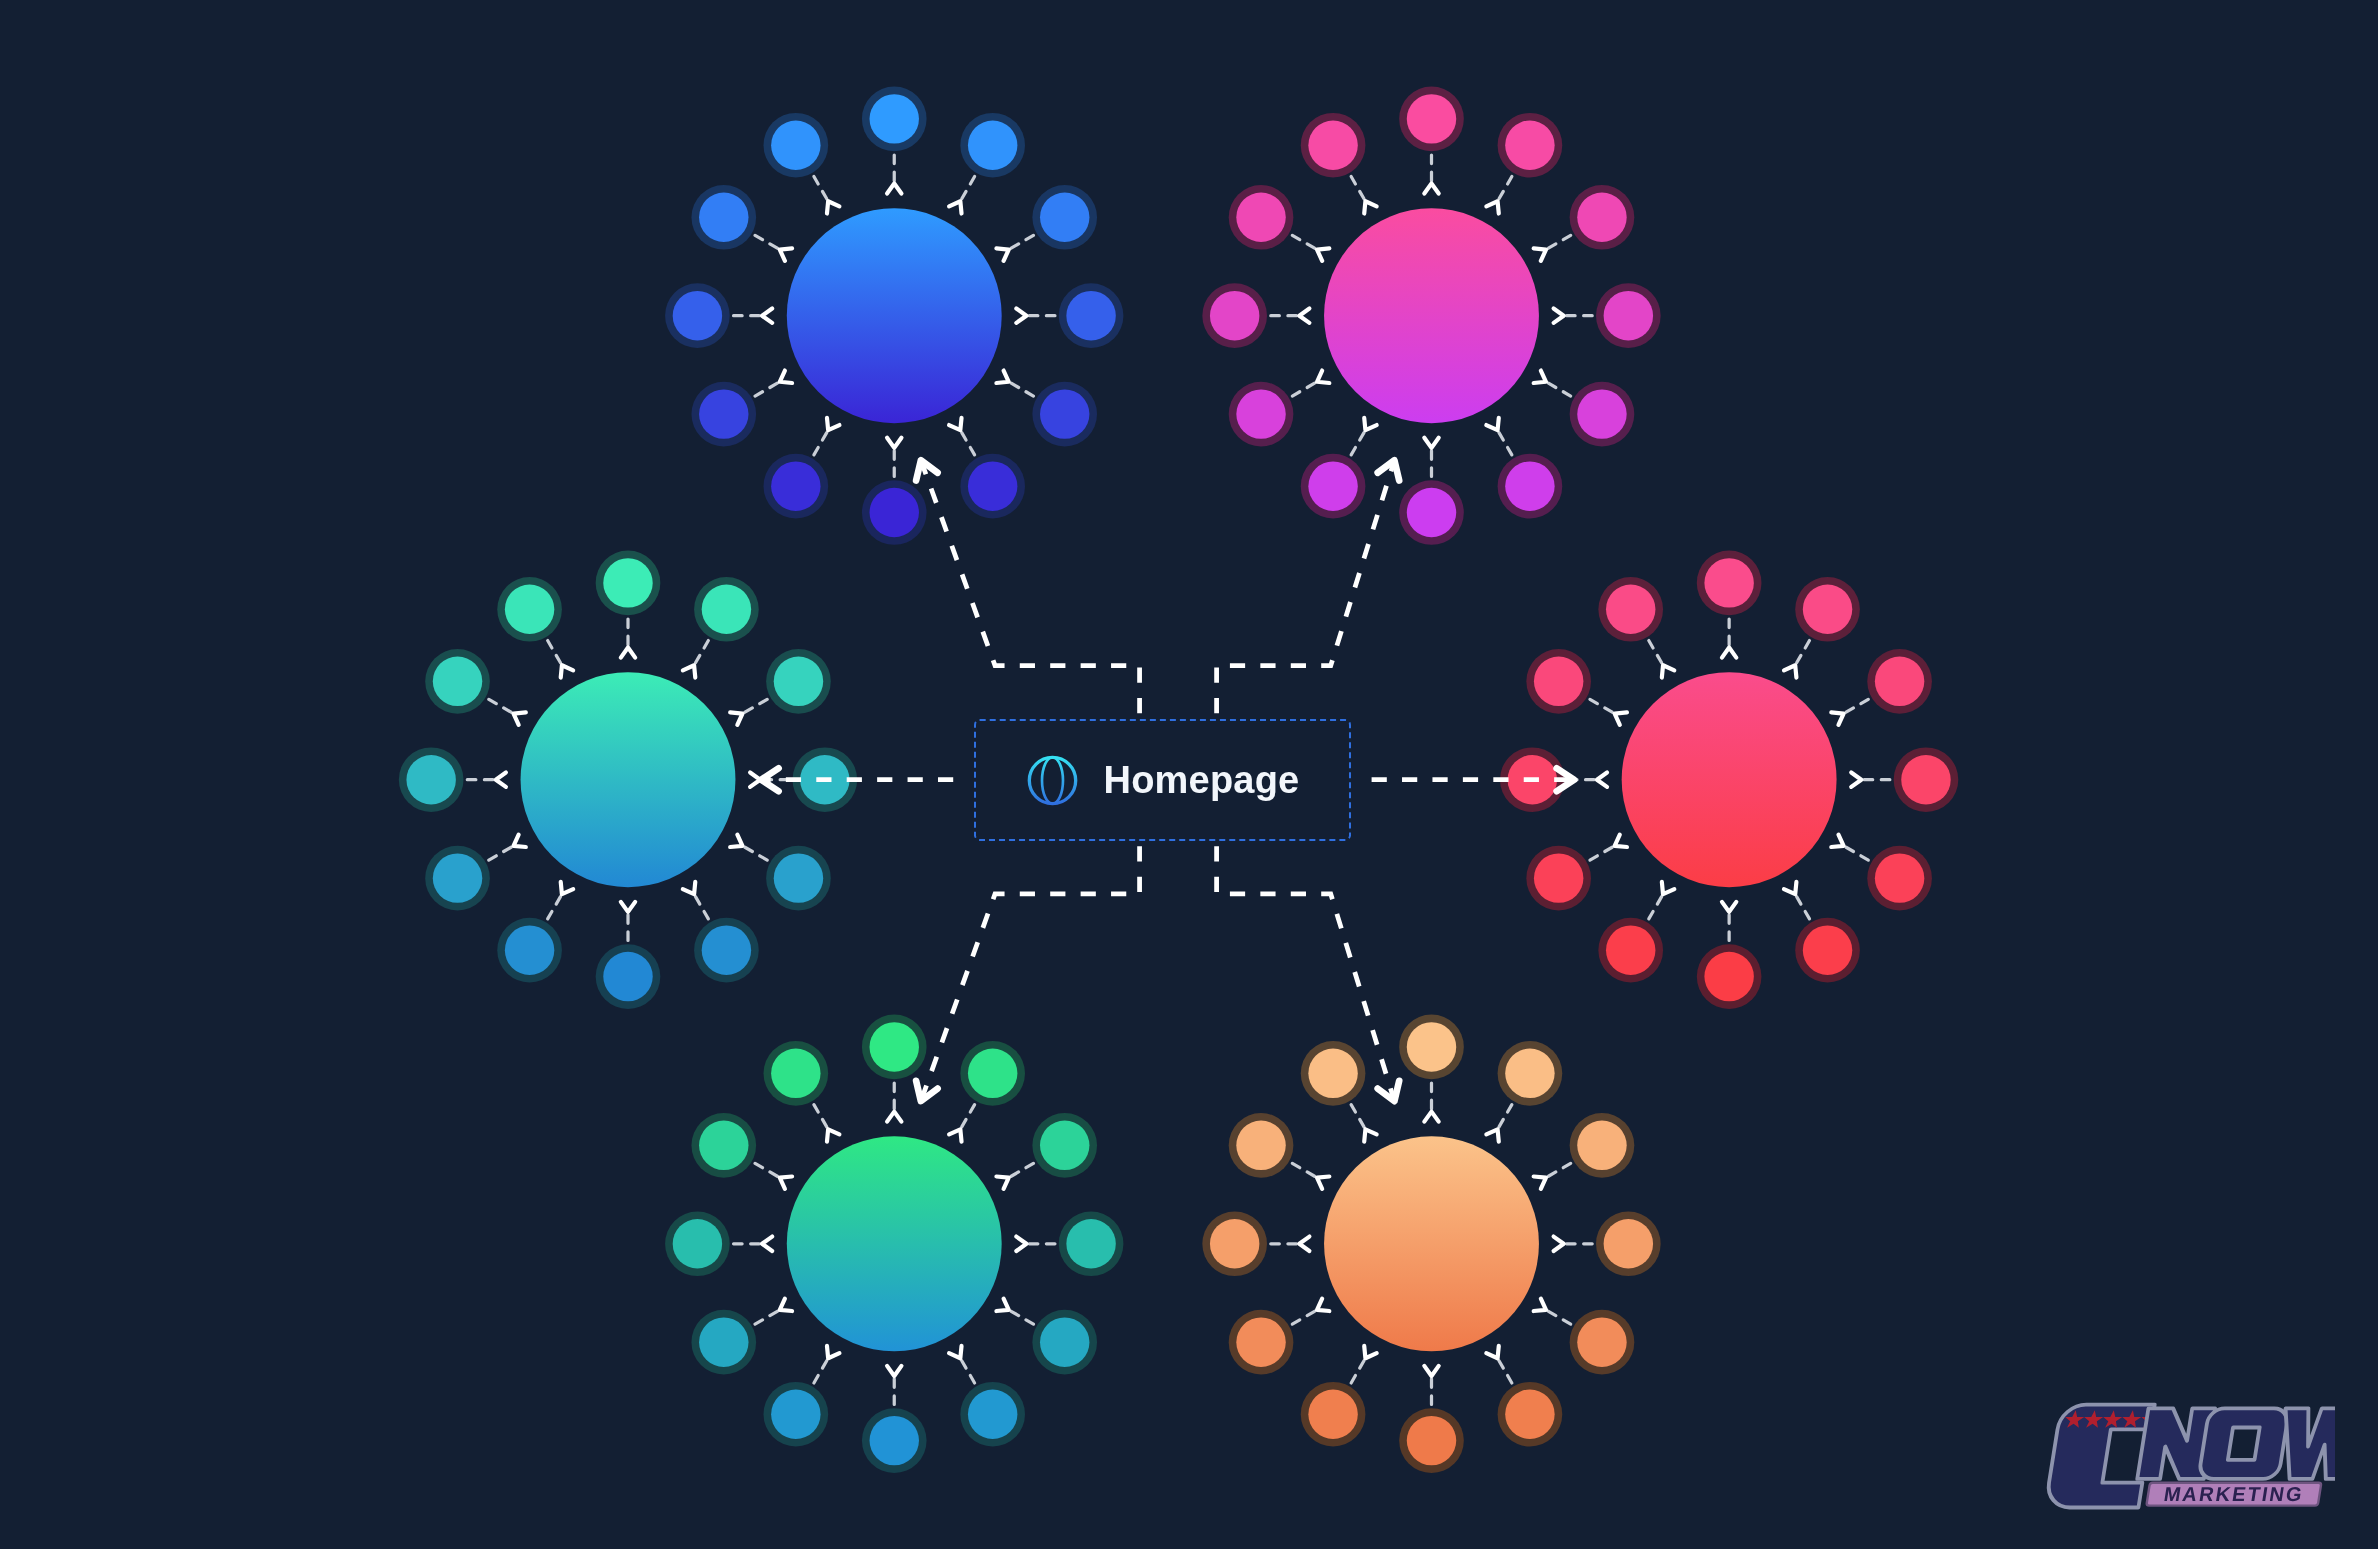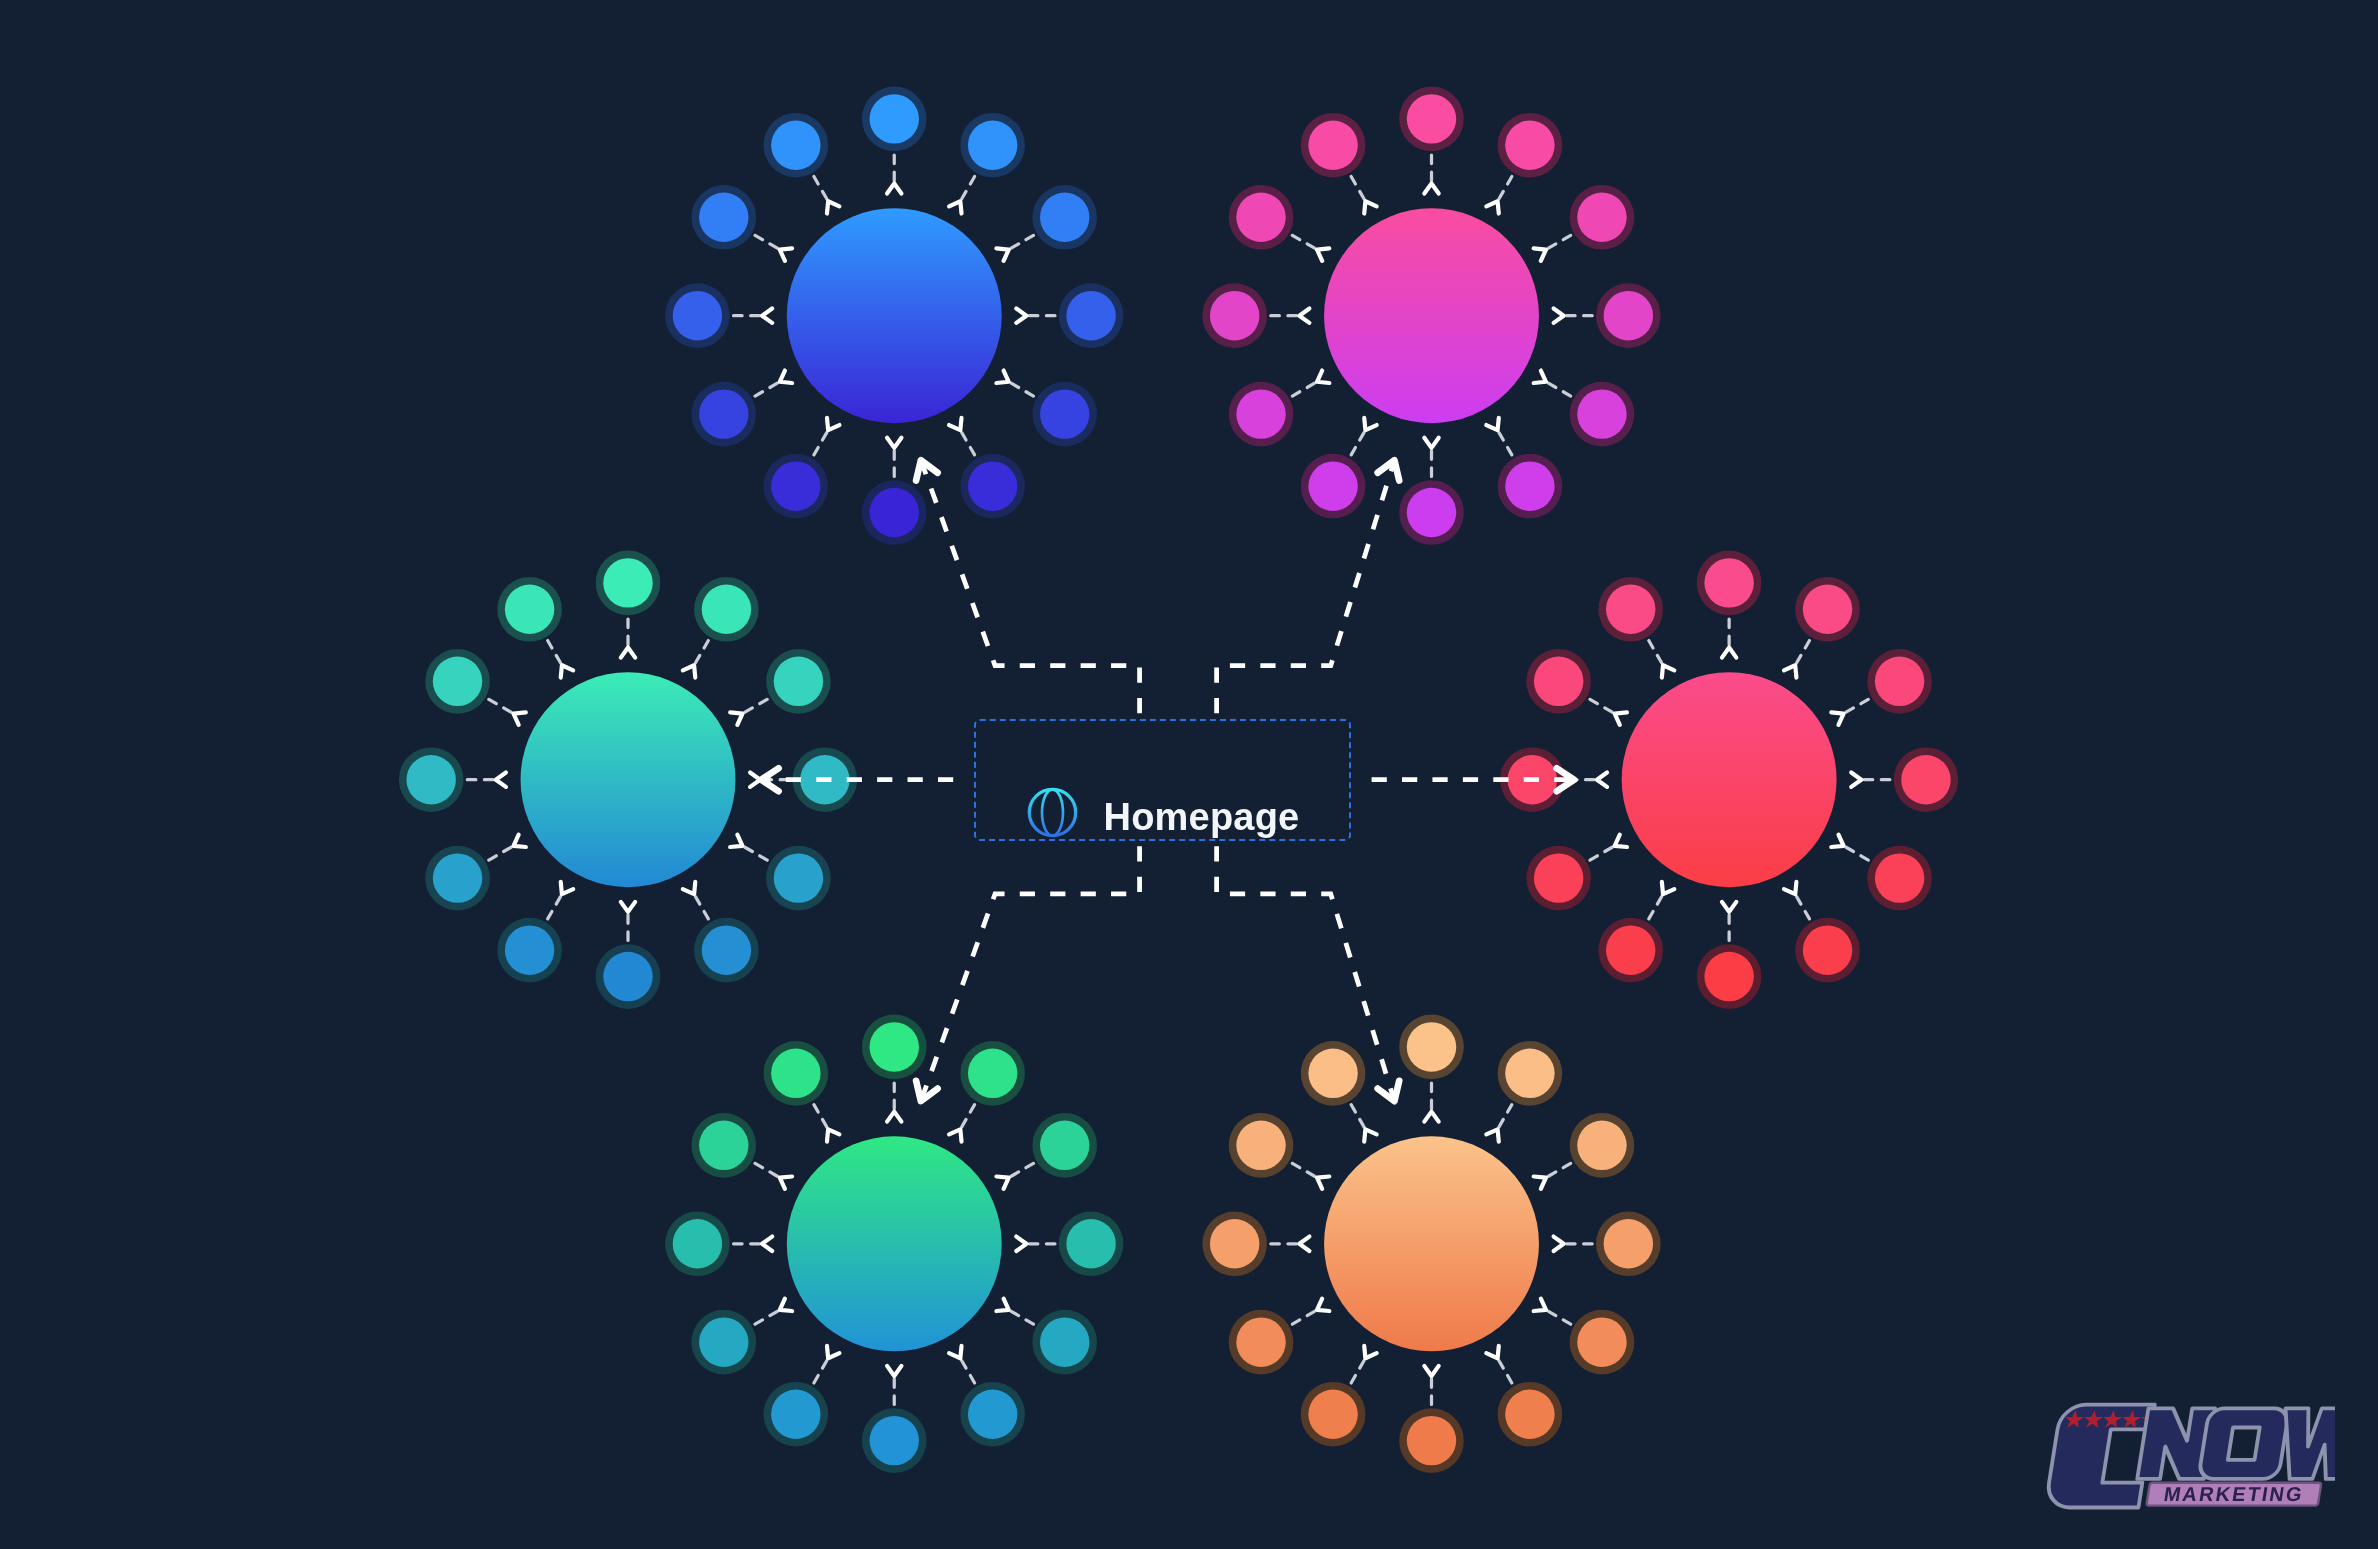--- a/index.html
+++ b/index.html
@@ -1,21 +1,21 @@
 <!DOCTYPE html>
 <html style="font-size:15px"><head>
 <meta charset="utf-8">
 <style>
   html,body{margin:0;padding:0;background:#131f33;}
   body{width:2379px;height:1549px;overflow:hidden;font-family:"Liberation Sans",sans-serif;}
   #stage{position:relative;width:2379px;height:1549px;background:#131f33;}
   #canvas{position:absolute;inset:0;}
   .hub-box{
     position:absolute;
-    display:flex;align-items:flex-end;justify-content:center;gap:25px;
+    display:flex;align-items:center;justify-content:center;gap:25px;
     box-sizing:border-box;
     border:2.9px dashed #2f6fe0;
     border-radius:5.7px;
   }
   .hub-label{
     color:#f2f6fb;font-size:38px;font-weight:700;letter-spacing:0.2px;
     font-family:"Liberation Sans",sans-serif;white-space:nowrap;
   }
   .hub-icon{width:53px;height:53px;display:block;flex:0 0 auto;}
   .logo{position:absolute;right:44px;bottom:32px;width:301px;height:120px;}

